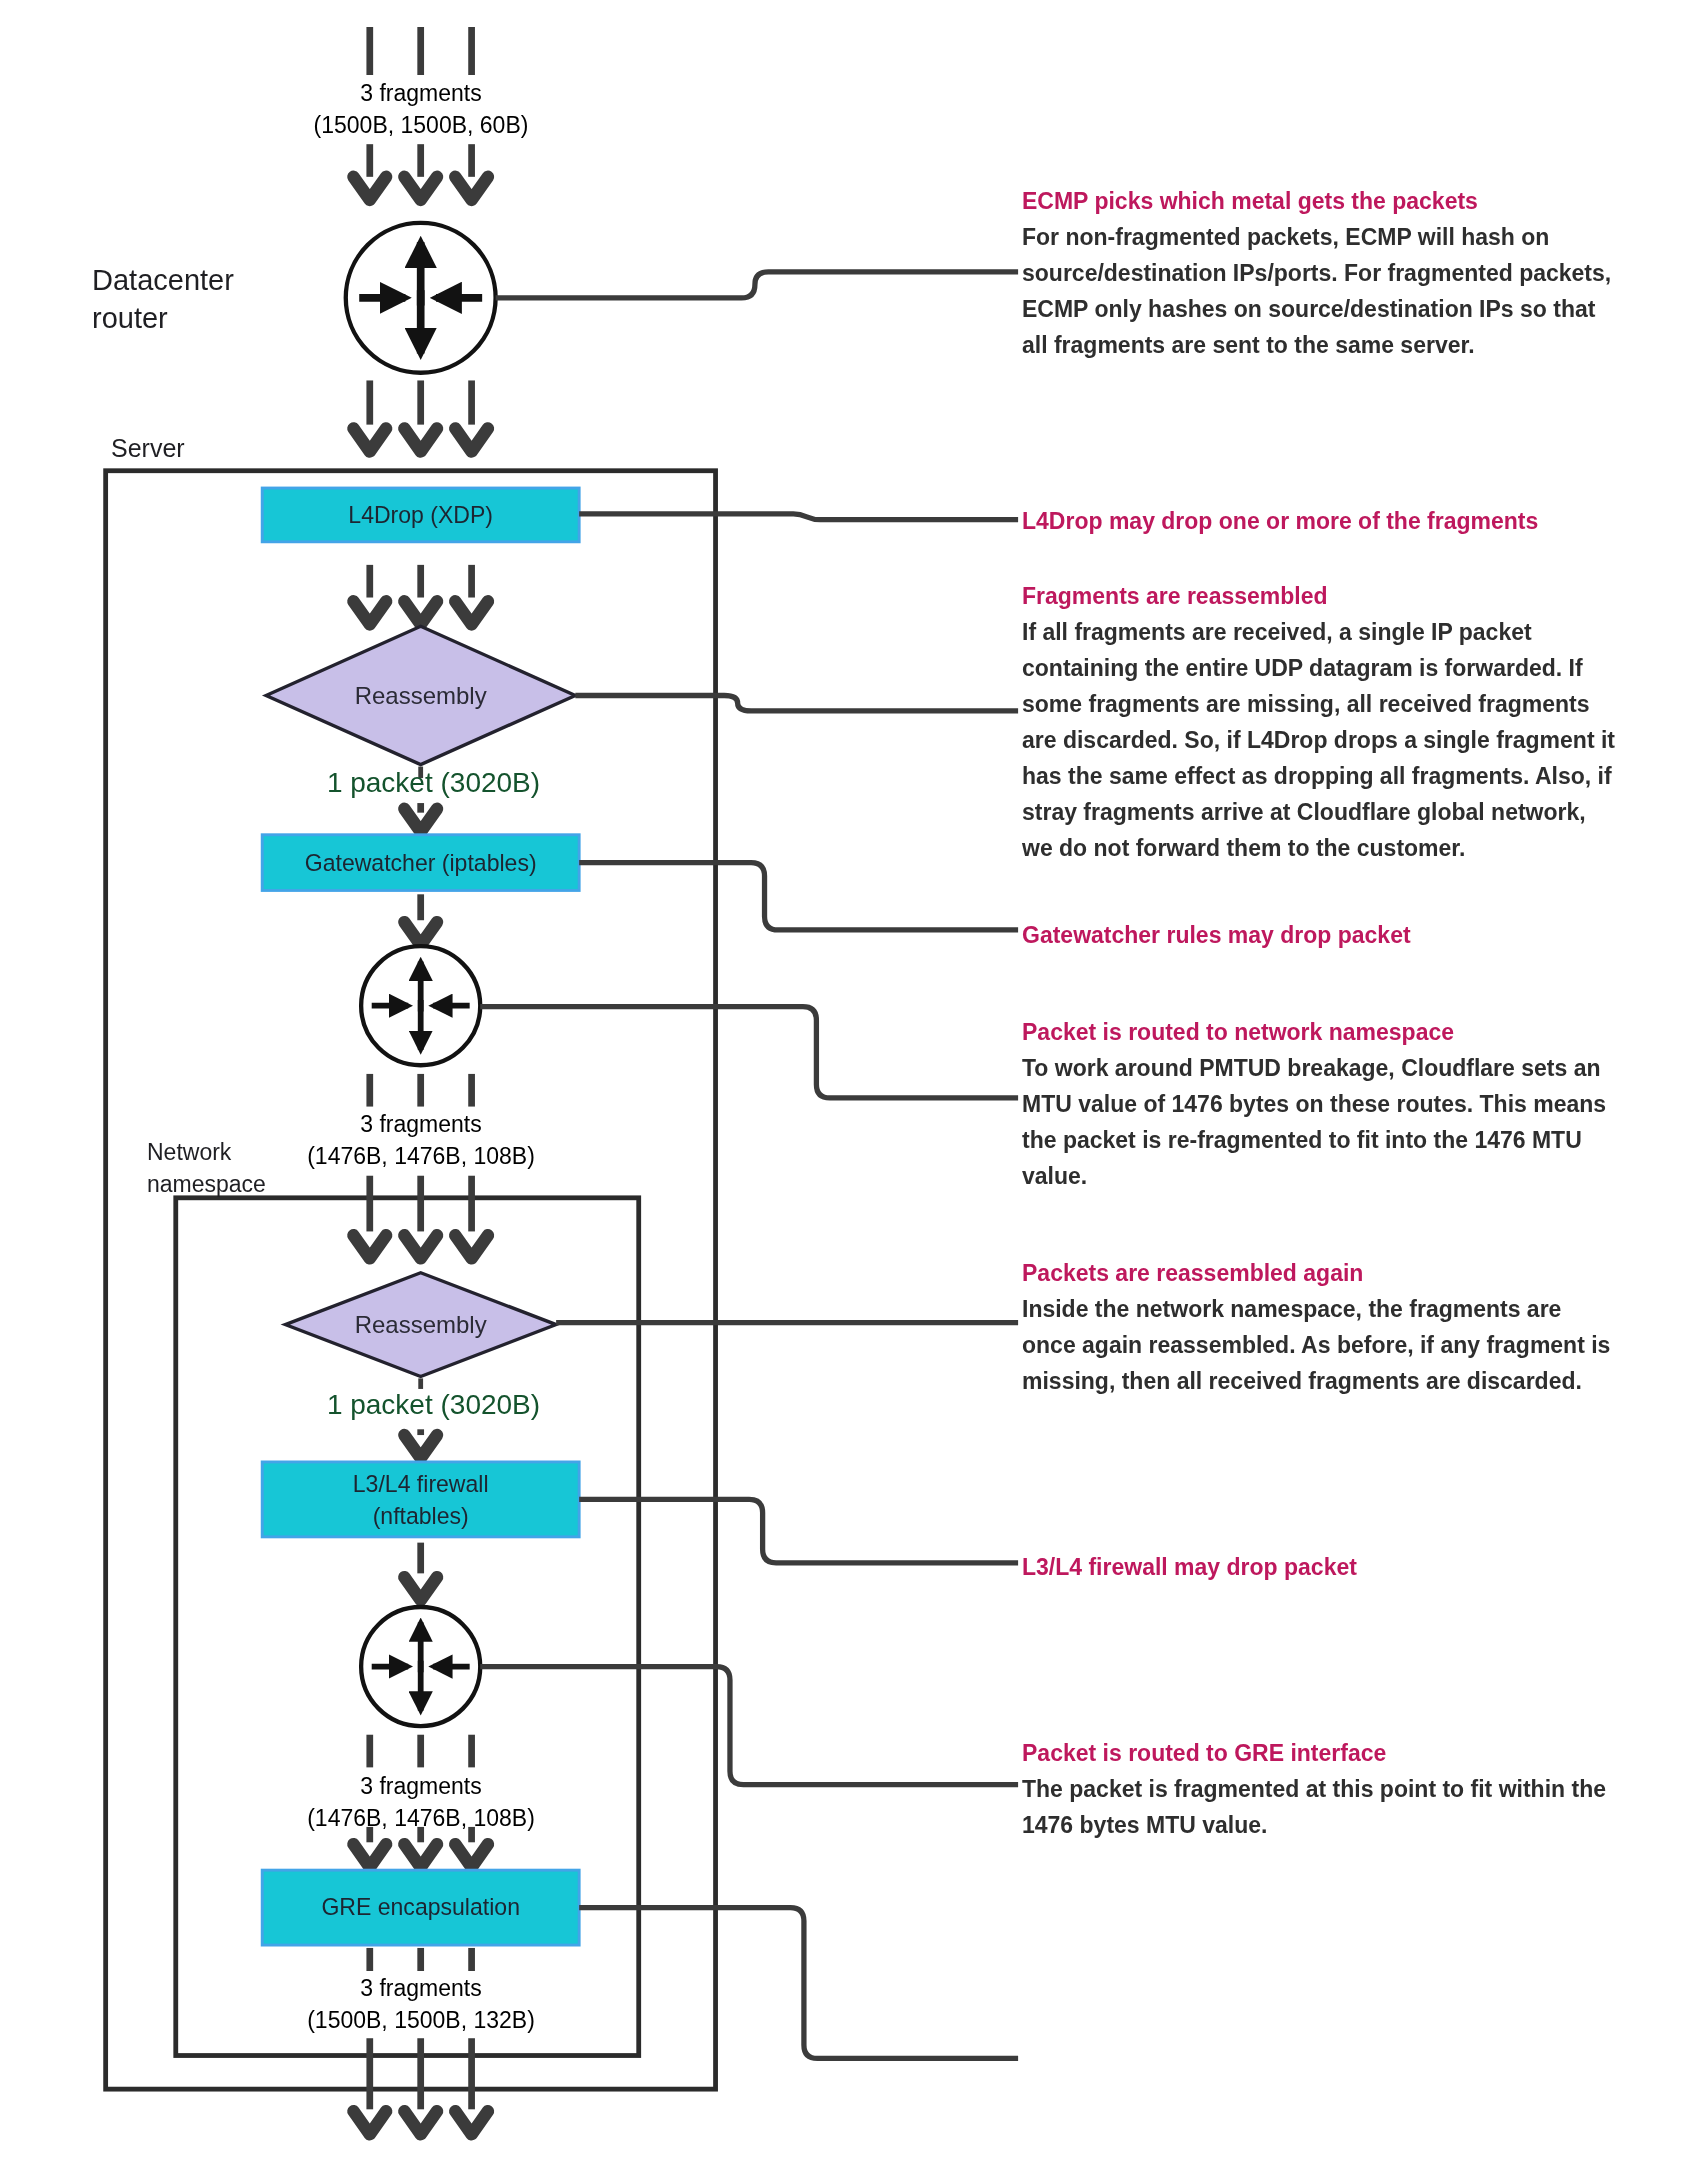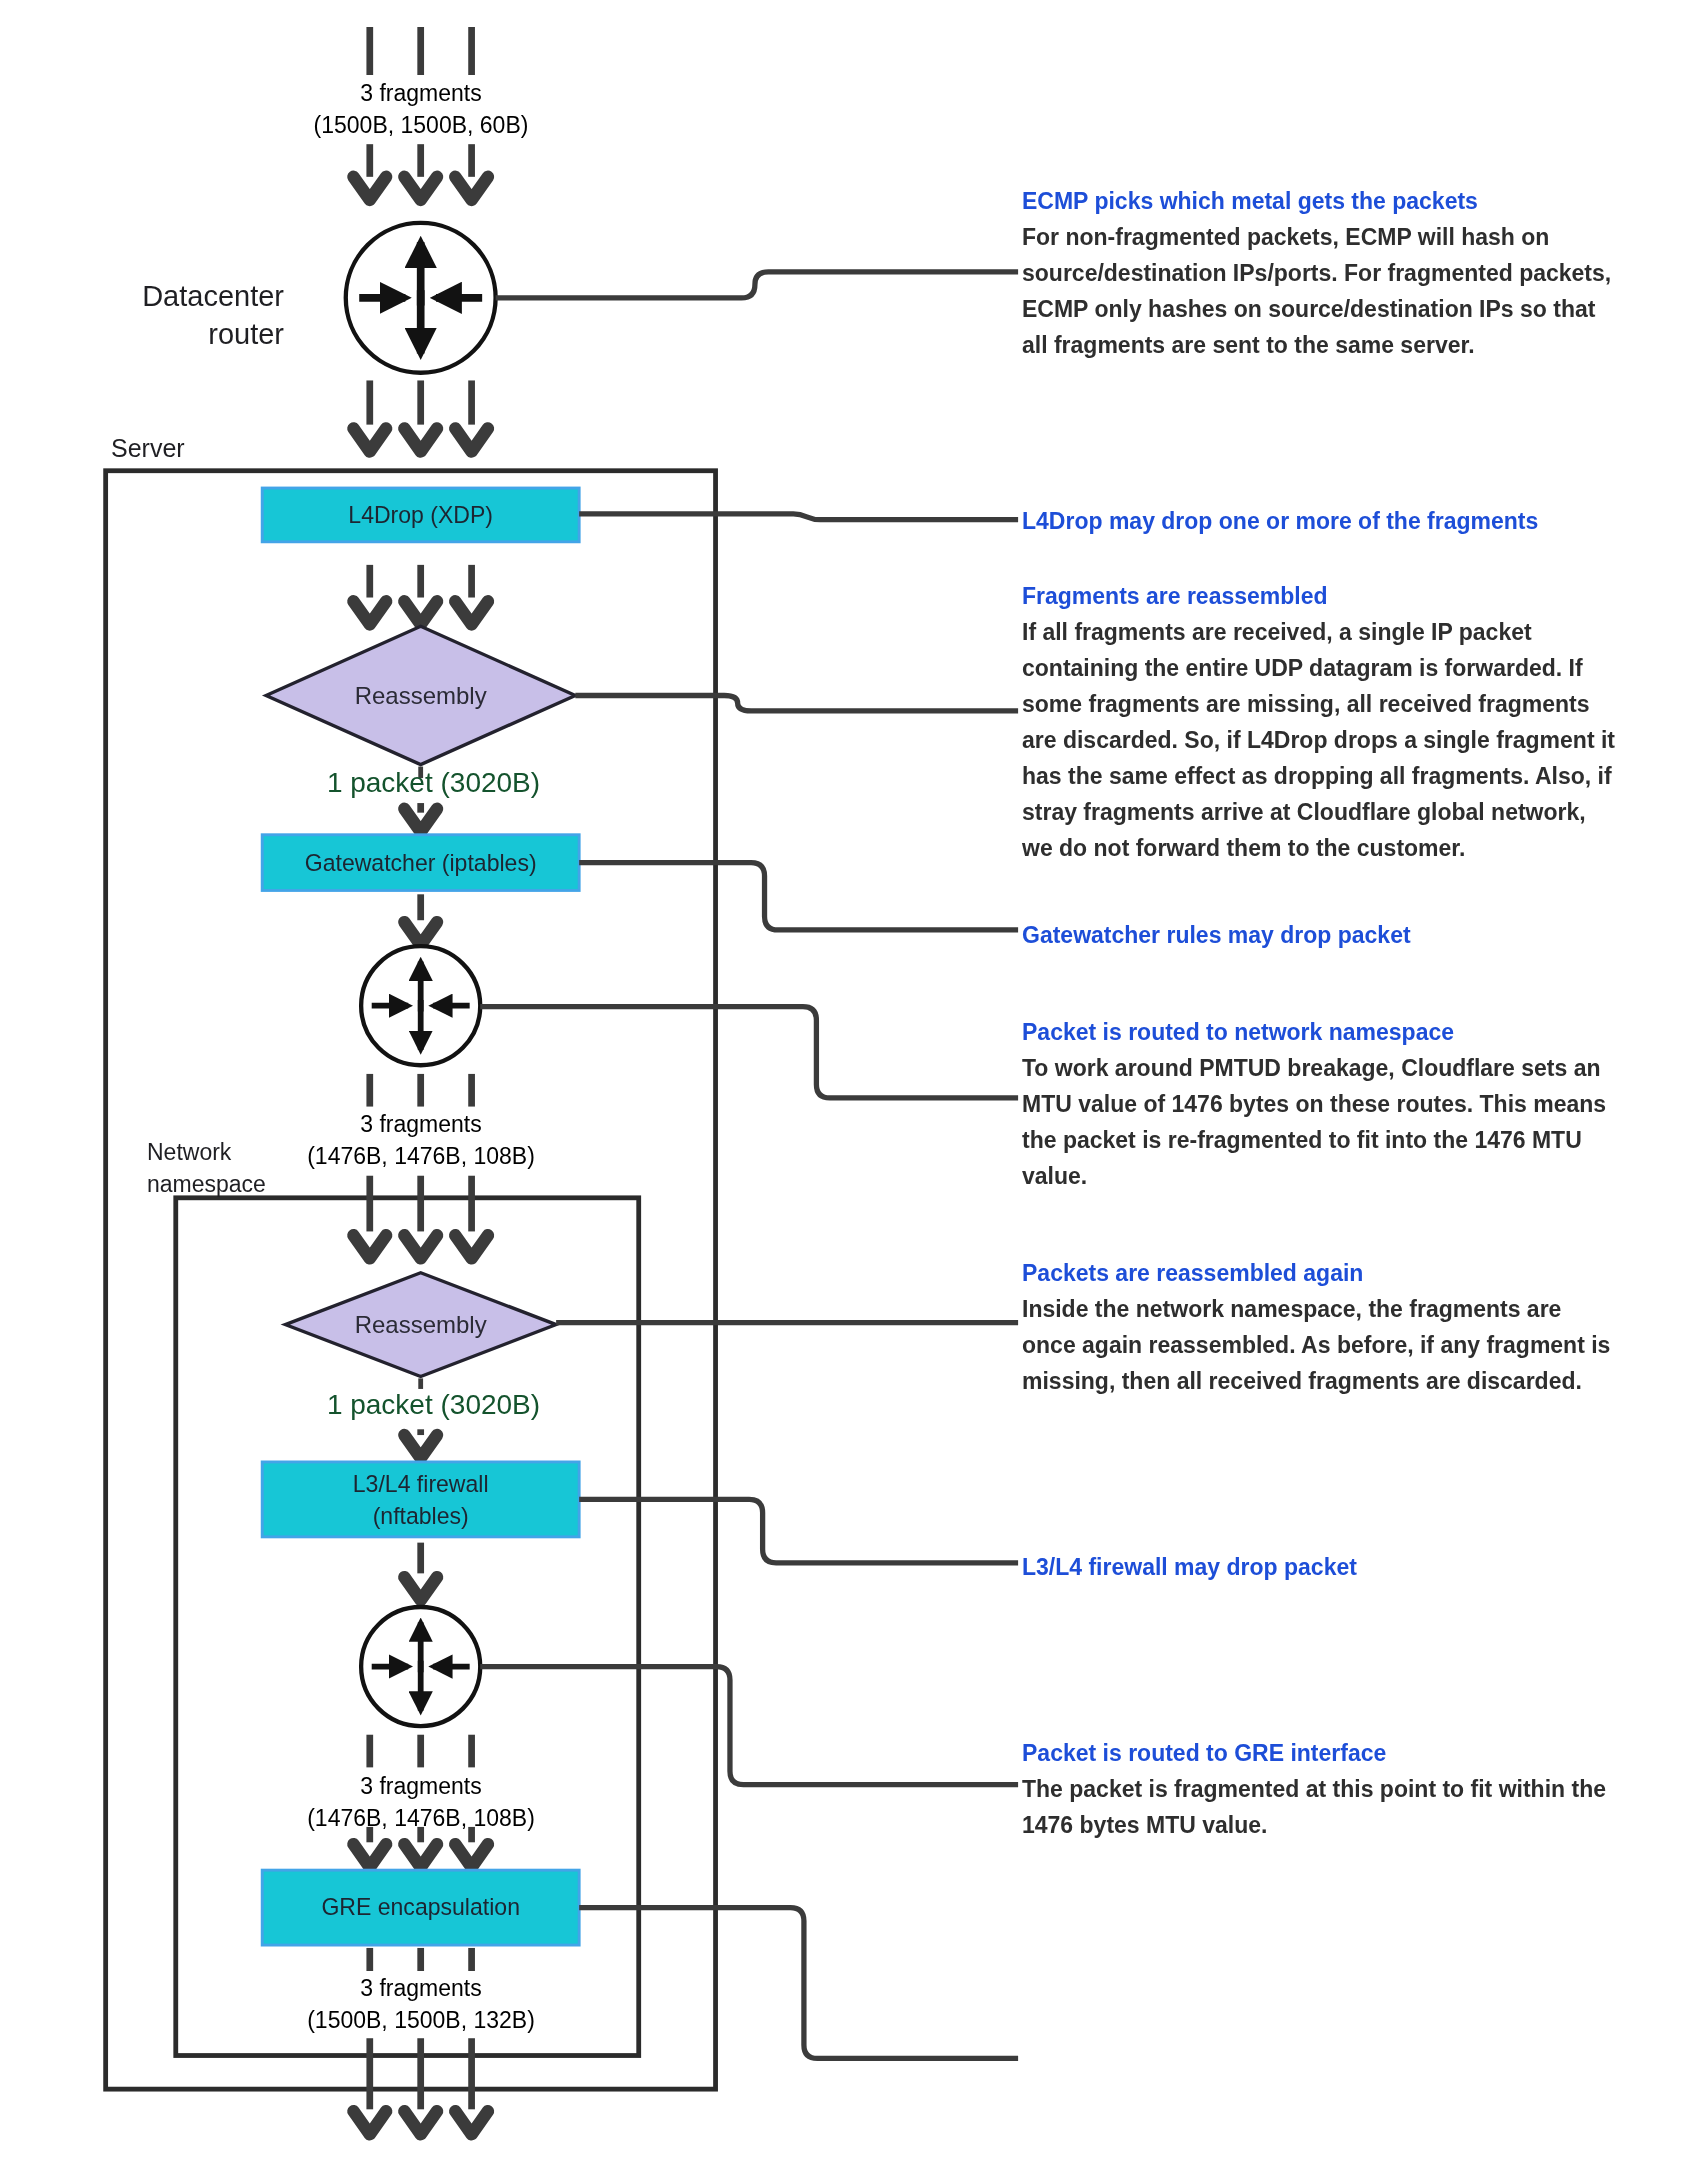--- a/index.html
+++ b/index.html
@@ -25,27 +25,27 @@
   .ra     {stroke:#121212;stroke-width:8;fill:none;}
   .ras    {stroke:#121212;stroke-width:6;fill:none;}
   .ntext  {font-family:"Liberation Sans",sans-serif;font-size:24px;fill:#1d2531;text-anchor:middle;}
   .dtext  {font-family:"Liberation Sans",sans-serif;font-size:25px;fill:#2b2b36;text-anchor:middle;}
 
   
   .flabel{position:absolute;left:277px;width:288px;text-align:center;
           font-size:23px;line-height:32px;color:#000000;}
   .pkt{position:absolute;left:270px;width:327px;text-align:center;
        font-size:28px;color:#14532d;}
-  .lbl-dcrouter{position:absolute;left:92px;top:261px;width:192px;text-align:right;
-                font-size:29px;line-height:38px;color:#1f1f23;margin-top:16px;}
+  .lbl-dcrouter{position:absolute;left:92px;top:261px;width:192px;text-align:left;
+                font-size:29px;line-height:38px;color:#1f1f23;}
   .lbl-server{position:absolute;left:111px;top:434px;font-size:25px;color:#1f1f23;}
   .lbl-ns{position:absolute;left:147px;top:1136px;width:163px;
           font-size:23px;line-height:32px;color:#1f1f23;}
   .ann{position:absolute;left:1022px;width:596px;color:#2e2e2e;}
-  .ann .ann-title{font-size:23px;line-height:36px;font-weight:700;color:#1d4ed8;}
+  .ann .ann-title{font-size:23px;line-height:36px;font-weight:700;color:#be185d;}
   .ann .ann-body{font-size:23px;line-height:36px;font-weight:bold;}
 </style>
 </head>
 <body>
 
 <div class="stage">
 
 <svg class="diagram" width="1701" height="2168" viewBox="0 0 1771 2257">
   <defs>
     <marker id="m" viewBox="0 0 10 10" refX="8" refY="5" markerWidth="4.2" markerHeight="4.2" orient="auto-start-reverse">

